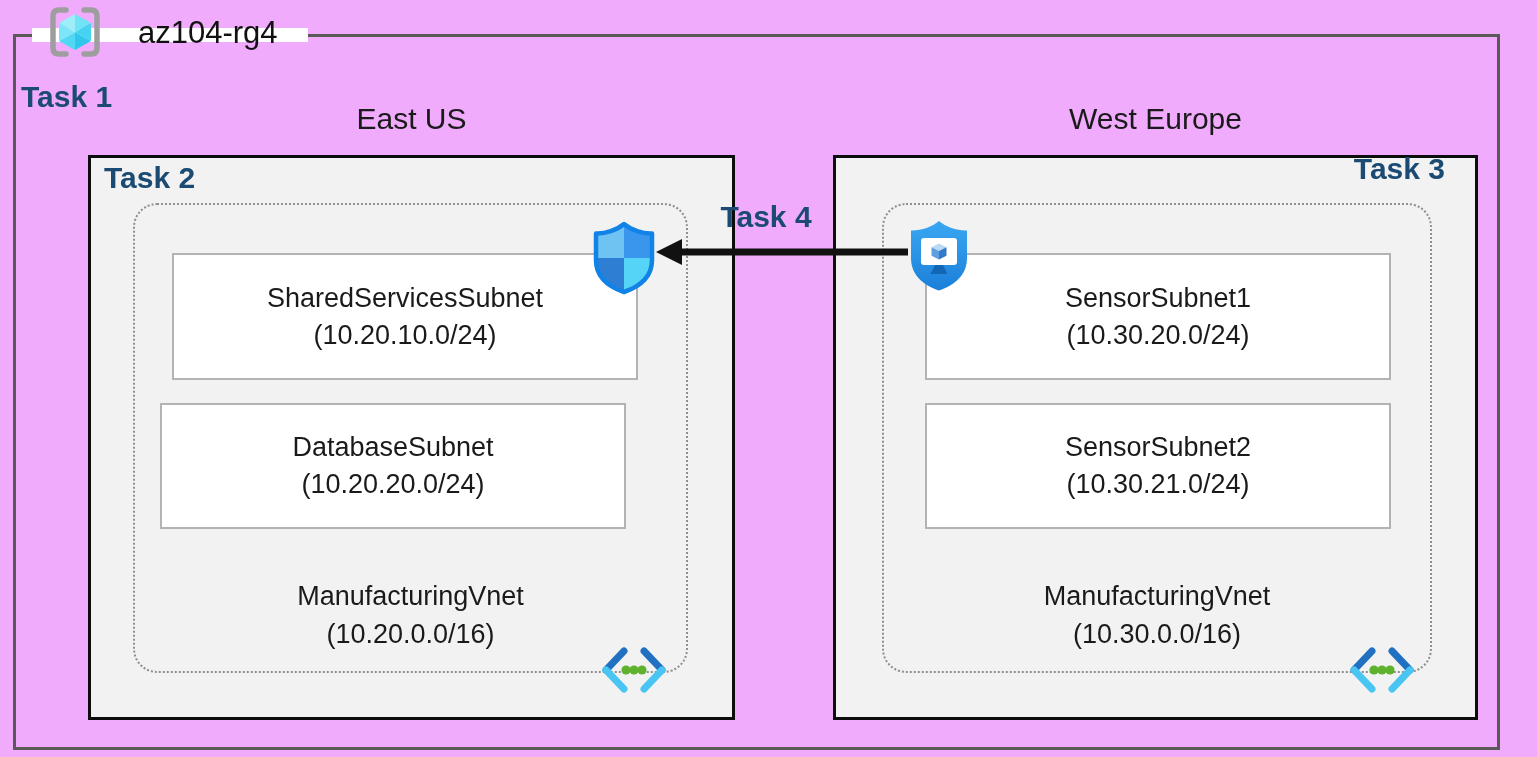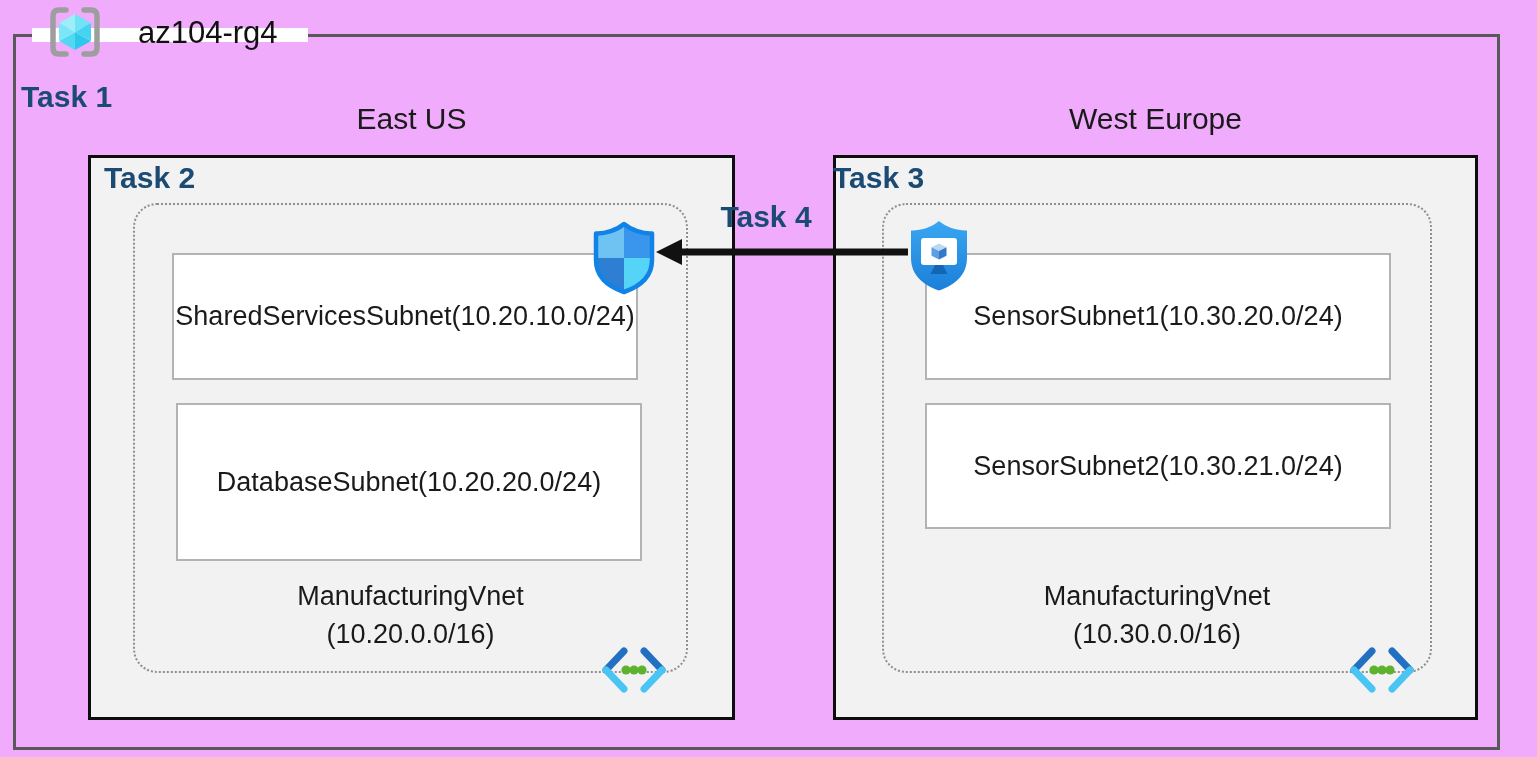--- a/index.html
+++ b/index.html
@@ -16,21 +16,21 @@
 
   .task-label { font-size:30px; font-weight:700; color:#1b4a73; white-space:nowrap; }
 
   .region-title { top:102px; font-size:30px; text-align:center; color:#1a1a1a; }
 
   .region-box { top:155px; height:565px; background:#f2f2f2; border:3px solid #0d0d0d; }
 
   .dotted-box { top:203px; height:470px; border:2.5px dotted #8f8f8f; border-radius:24px; }
 
   .subnet-box { width:466px; height:127px; background:#ffffff; border:2px solid #b3b3b3;
-                display:flex; flex-direction:row; align-items:center; justify-content:center;
+                display:flex; flex-direction:column; align-items:center; justify-content:center;
                 font-size:27px; line-height:37px; text-align:center; }
 
   .vnet-label { top:577px; font-size:27px; line-height:38px; text-align:center; }
 
   svg { display:block; }
 </style>
 </head>
 <body>
 
 <div class="canvas">
@@ -58,32 +58,32 @@
   <div class="abs region-title" style="left:88px; width:647px;">East US</div>
 
   <div class="abs region-box" style="left:88px; width:647px;"></div>
   <div class="abs task-label" style="left:104px; top:161px;">Task 2</div>
   <div class="abs dotted-box" style="left:133px; width:555px;"></div>
 
   <div class="abs subnet-box" style="left:172px; top:253px;">
     <span>SharedServicesSubnet</span>
     <span>(10.20.10.0/24)</span>
   </div>
-  <div class="abs subnet-box" style="left:176px; top:403px; height:158px;">
+  <div class="abs subnet-box" style="left:160px; top:403px; height:126px;">
     <span>DatabaseSubnet</span>
     <span>(10.20.20.0/24)</span>
   </div>
 
   <div class="abs vnet-label" style="left:133px; width:555px;">
     <div>ManufacturingVnet</div>
     <div>(10.20.0.0/16)</div>
   </div>
 
   <div class="abs region-box" style="left:833px; width:645px;"></div>
-  <div class="abs task-label" style="left:833px; top:161px; width:612px; text-align:left;">Task 3</div>
+  <div class="abs task-label" style="left:833px; top:152px; width:612px; text-align:right;">Task 3</div>
   <div class="abs dotted-box" style="left:882px; width:550px;"></div>
 
   <div class="abs subnet-box" style="left:925px; top:253px;">
     <span>SensorSubnet1</span>
     <span>(10.30.20.0/24)</span>
   </div>
   <div class="abs subnet-box" style="left:925px; top:403px; height:126px;">
     <span>SensorSubnet2</span>
     <span>(10.30.21.0/24)</span>
   </div>

